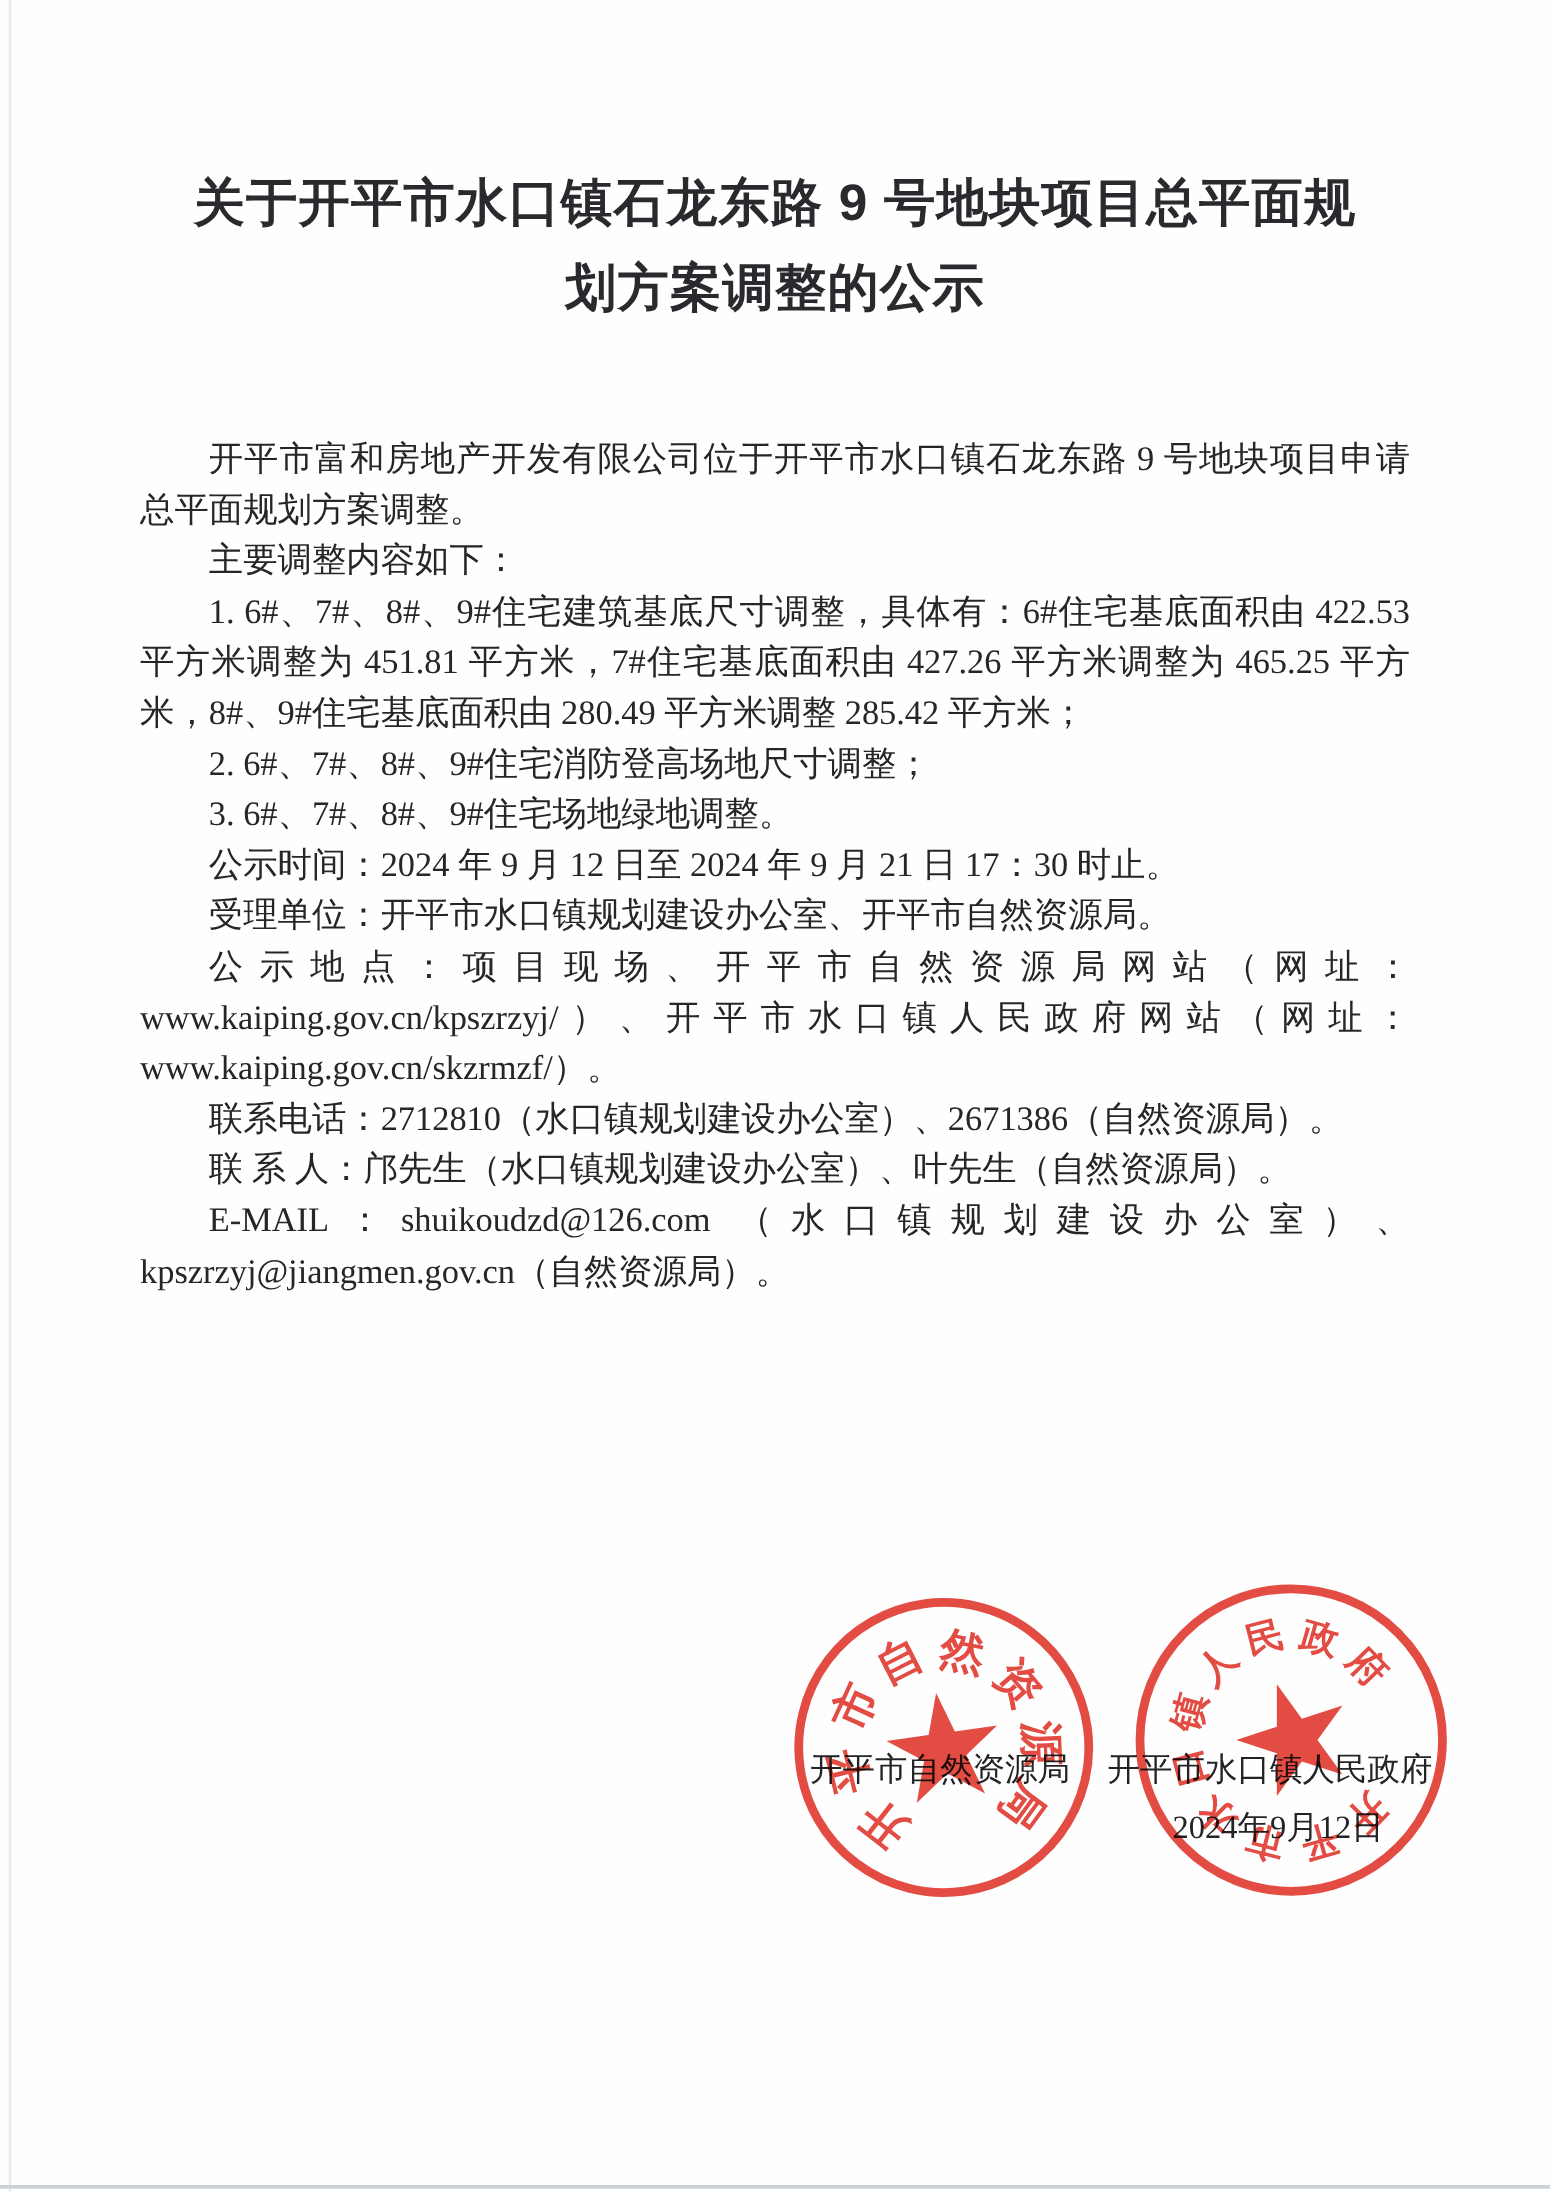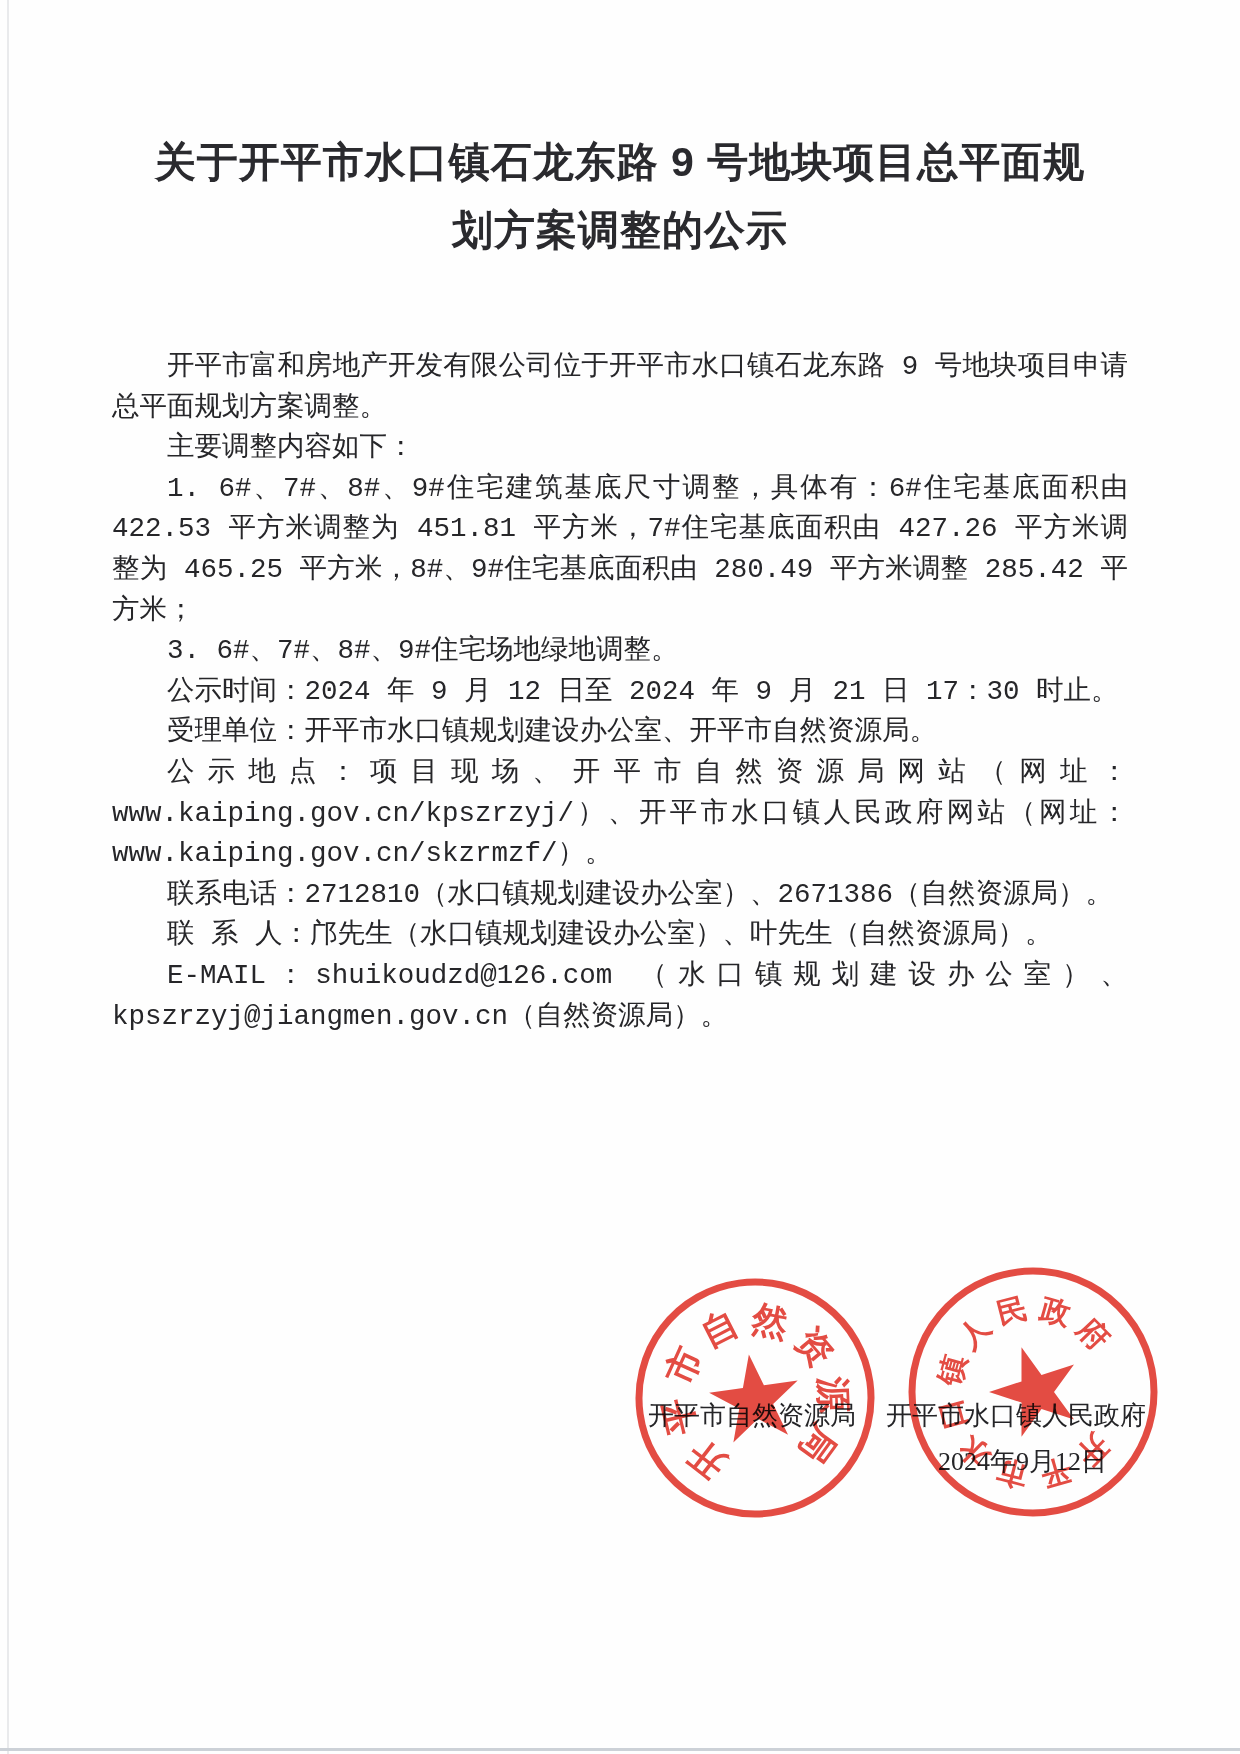--- a/index.html
+++ b/index.html
@@ -23,21 +23,20 @@
     line-height:68px;
     color:#2a2a2e;
     letter-spacing:1px;
   }
   .doc-body{
     position:absolute;top:347px;left:112px;width:1016px;
     font-size:27.5px;
     line-height:40.6px;
     text-align:justify;
     color:#262629;
-    font-family:Liberation Mono, monospace;
   }
   .doc-body p{margin:0;text-indent:2em;}
   .signature-row{
     position:absolute;top:1398px;left:648px;
     display:flex;gap:30px;white-space:nowrap;
     font-size:26px;color:#242427;
   }
   .signature-date{
     position:absolute;top:1444px;left:938px;width:204px;
     text-align:left;font-size:26px;color:#242427;white-space:nowrap;
@@ -59,20 +58,21 @@
 
   <div class="doc-title">
     <div>关于开平市水口镇石龙东路 9 号地块项目总平面规</div>
     <div>划方案调整的公示</div>
   </div>
 
   <div class="doc-body">
     <p>开平市富和房地产开发有限公司位于开平市水口镇石龙东路 9 号地块项目申请总平面规划方案调整。</p>
     <p>主要调整内容如下：</p>
     <p>1. 6#、7#、8#、9#住宅建筑基底尺寸调整，具体有：6#住宅基底面积由 422.53 平方米调整为 451.81 平方米，7#住宅基底面积由 427.26 平方米调整为 465.25 平方米，8#、9#住宅基底面积由 280.49 平方米调整 285.42 平方米；</p>
+    <p>2. 6#、7#、8#、9#住宅消防登高场地尺寸调整；</p>
     <p>3. 6#、7#、8#、9#住宅场地绿地调整。</p>
     <p>公示时间：2024 年 9 月 12 日至 2024 年 9 月 21 日 17：30 时止。</p>
     <p>受理单位：开平市水口镇规划建设办公室、开平市自然资源局。</p>
     <p>公示地点：项目现场、开平市自然资源局网站（网址：www.kaiping.gov.cn/kpszrzyj/）、开平市水口镇人民政府网站（网址：www.kaiping.gov.cn/skzrmzf/）。</p>
     <p>联系电话：2712810（水口镇规划建设办公室）、2671386（自然资源局）。</p>
     <p>联 系 人：邝先生（水口镇规划建设办公室）、叶先生（自然资源局）。</p>
     <p>E-MAIL：shuikoudzd@126.com （水口镇规划建设办公室）、kpszrzyj@jiangmen.gov.cn（自然资源局）。</p>
   </div>
 
   <div class="signature-row">

